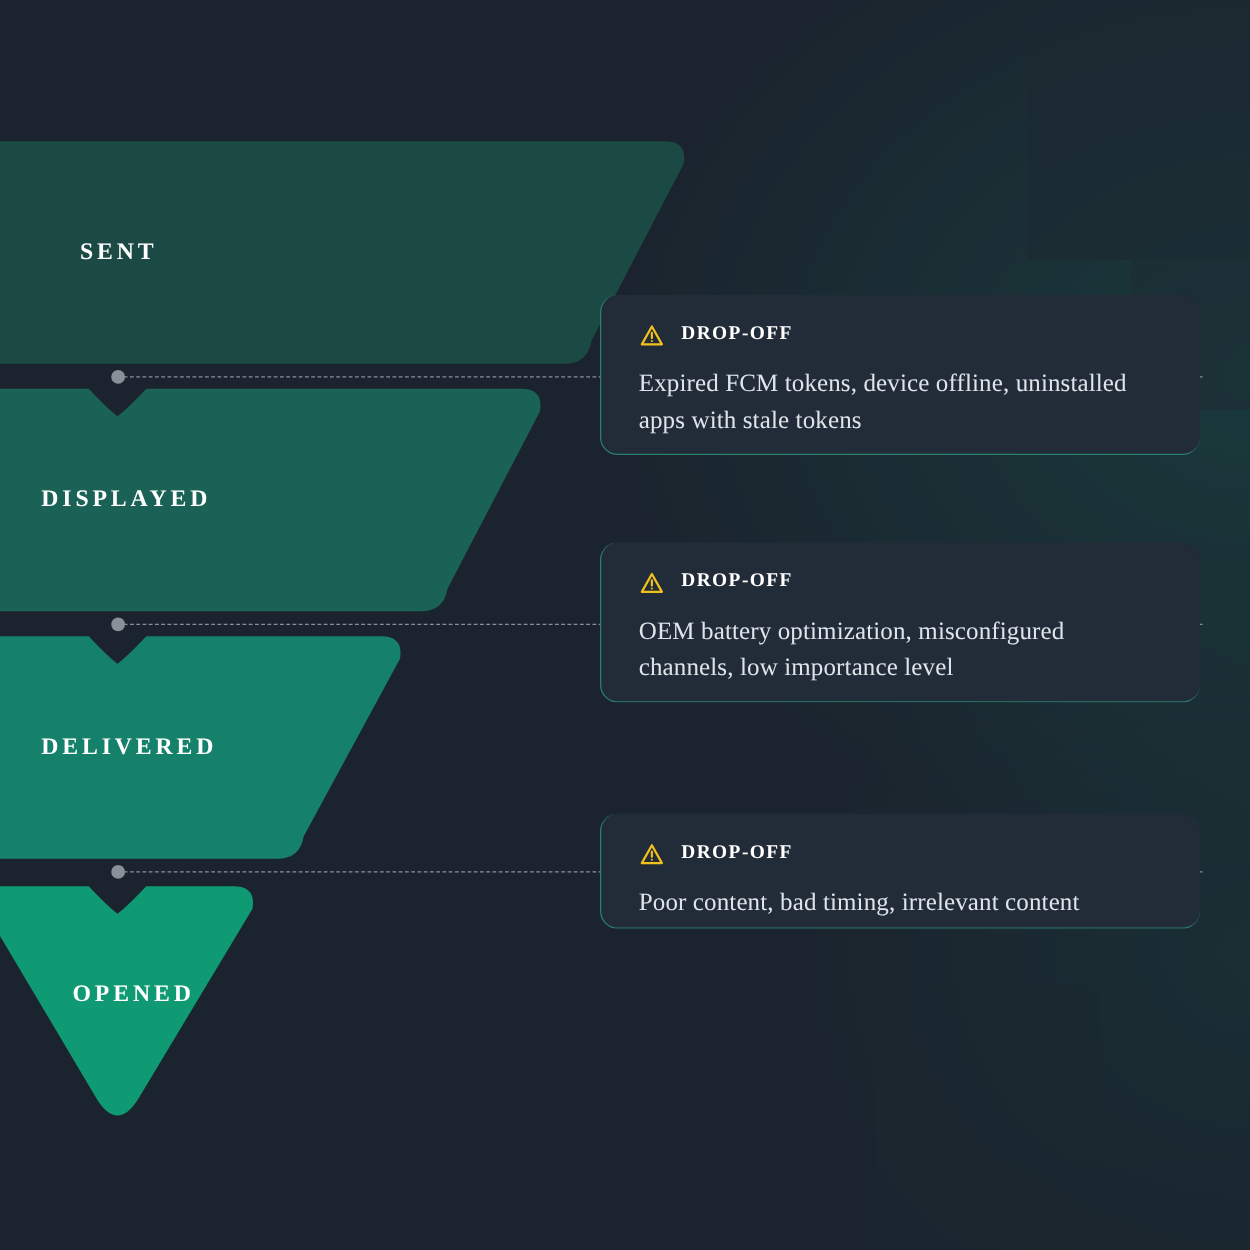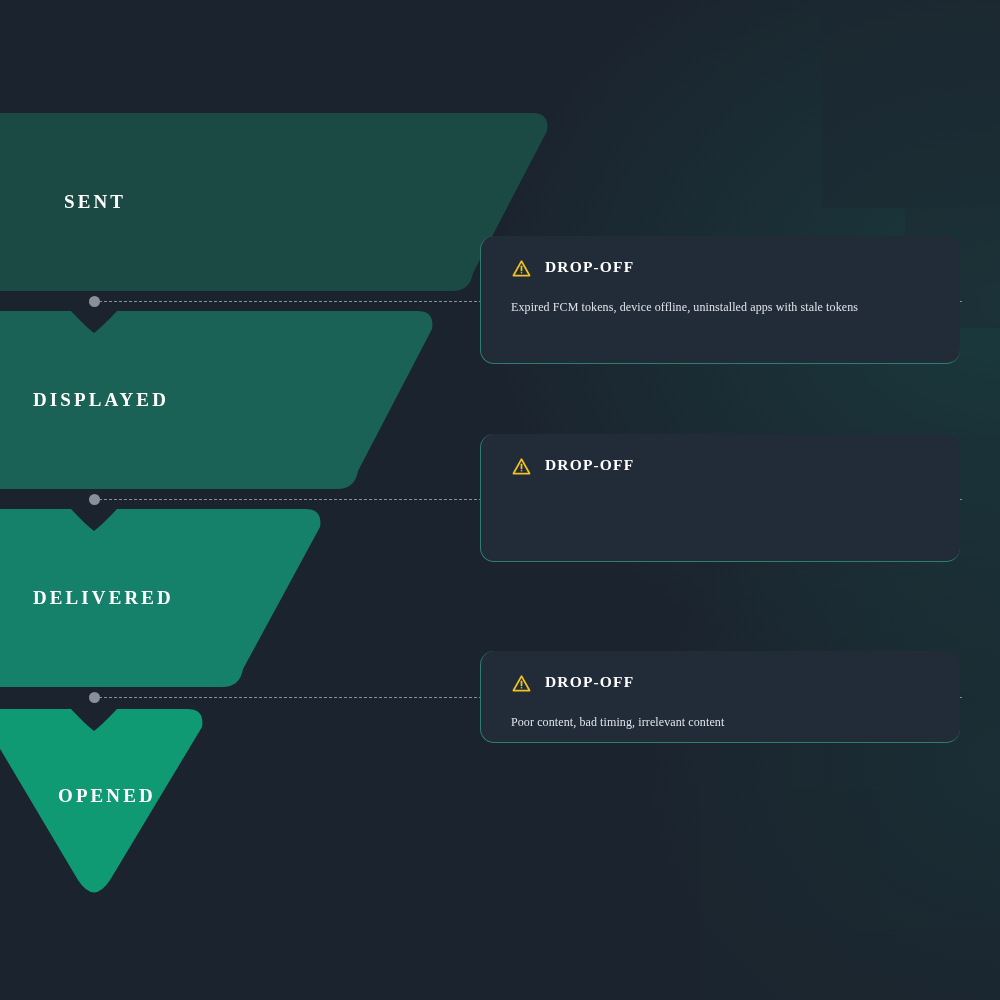--- a/index.html
+++ b/index.html
@@ -67,21 +67,21 @@
     display: block;
   }
   .card-title {
     color: #ffffff;
     font-weight: bold;
     font-size: 15.5px;
     letter-spacing: 1.15px;
   }
   .card-body {
     color: #dfe4ea;
-    font-size: 12px;
+    font-size: 20px;
     line-height: 29px;
     letter-spacing: 0.1px;
     max-width: 420px;
   }
   .conn {
     position: absolute;
     height: 0;
     border-top: 1.6px dashed #8a9099;
   }
   .conn-dot {
@@ -147,20 +147,21 @@
         <div class="card-head">
           <span style="display: flex;">
             <svg class="warn-icon" viewBox="0 0 24 24" fill="none" stroke="#f2c21c" stroke-width="2" stroke-linecap="round" stroke-linejoin="round">
               <path d="M12 3.6 L21.2 20 H2.8 Z"></path>
               <line x1="12" y1="9.5" x2="12" y2="14.2"></line>
               <circle cx="12" cy="16.9" r="0.95" fill="#f2c21c" stroke="none"></circle>
             </svg>
           </span>
           <span class="card-title">DROP-OFF</span>
         </div>
+        <div class="card-body">OEM battery optimization, misconfigured channels, low importance level</div>
       </div>
       <div class="card" style="left: 480px; top: 651px; width: 480px; height: 92px;">
         <div class="card-head">
           <span style="display: flex;">
             <svg class="warn-icon" viewBox="0 0 24 24" fill="none" stroke="#f2c21c" stroke-width="2" stroke-linecap="round" stroke-linejoin="round">
               <path d="M12 3.6 L21.2 20 H2.8 Z"></path>
               <line x1="12" y1="9.5" x2="12" y2="14.2"></line>
               <circle cx="12" cy="16.9" r="0.95" fill="#f2c21c" stroke="none"></circle>
             </svg>
           </span>

